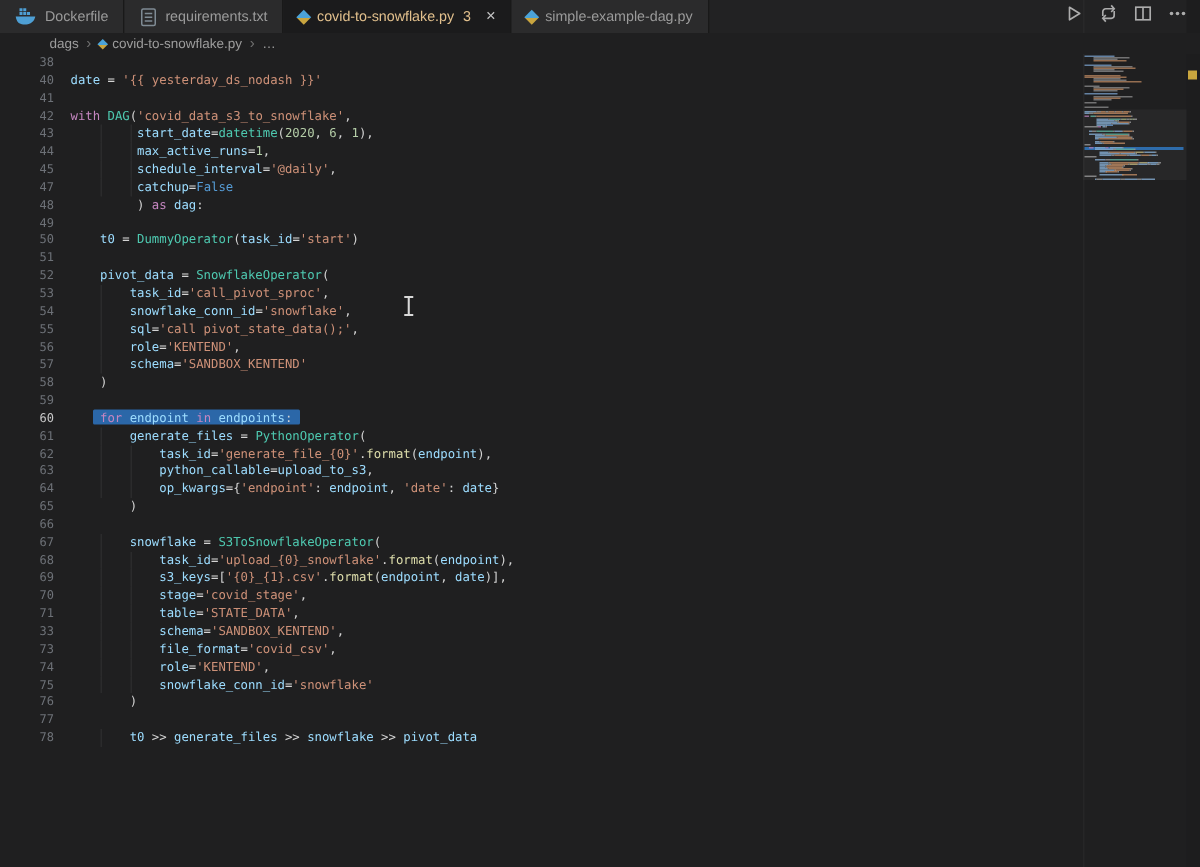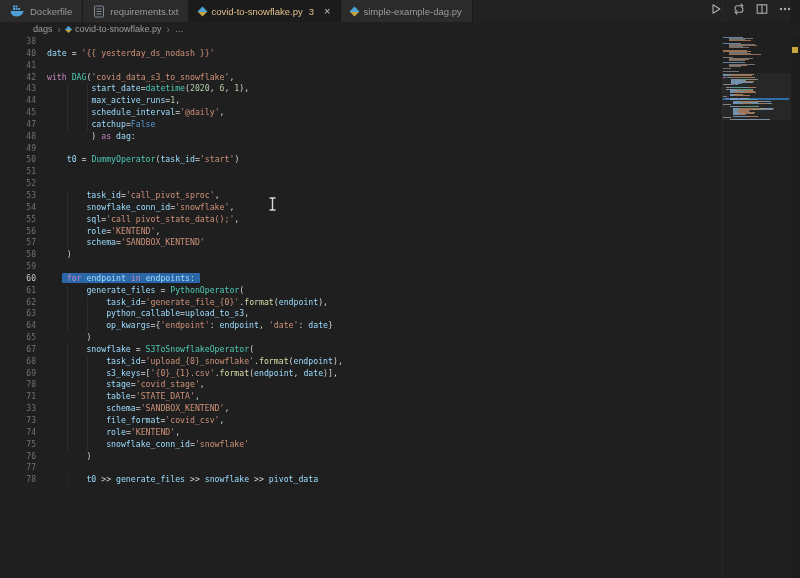--- a/index.html
+++ b/index.html
@@ -140,34 +140,35 @@
       <div class="row"><span class="ln">41</span><span class="lt"></span></div>
       <div class="row"><span class="ln">42</span><span class="lt"><span class="tk-k">with</span><span class="tk-p"> </span><span class="tk-t">DAG</span><span class="tk-p">(</span><span class="tk-s">'covid_data_s3_to_snowflake'</span><span class="tk-p">,</span></span></div>
       <div class="row"><span class="ln">43</span><span class="guide" style="left: 66.76px;"></span><span class="guide" style="left: 86.52px;"></span><span class="lt"><span class="tk-p">         </span><span class="tk-v">start_date</span><span class="tk-p">=</span><span class="tk-t">datetime</span><span class="tk-p">(</span><span class="tk-n">2020</span><span class="tk-p">, </span><span class="tk-n">6</span><span class="tk-p">, </span><span class="tk-n">1</span><span class="tk-p">),</span></span></div>
       <div class="row"><span class="ln">44</span><span class="guide" style="left: 66.76px;"></span><span class="guide" style="left: 86.52px;"></span><span class="lt"><span class="tk-p">         </span><span class="tk-v">max_active_runs</span><span class="tk-p">=</span><span class="tk-n">1</span><span class="tk-p">,</span></span></div>
       <div class="row"><span class="ln">45</span><span class="guide" style="left: 66.76px;"></span><span class="guide" style="left: 86.52px;"></span><span class="lt"><span class="tk-p">         </span><span class="tk-v">schedule_interval</span><span class="tk-p">=</span><span class="tk-s">'@daily'</span><span class="tk-p">,</span></span></div>
       <div class="row"><span class="ln">47</span><span class="guide" style="left: 66.76px;"></span><span class="guide" style="left: 86.52px;"></span><span class="lt"><span class="tk-p">         </span><span class="tk-v">catchup</span><span class="tk-p">=</span><span class="tk-c">False</span></span></div>
       <div class="row"><span class="ln">48</span><span class="lt"><span class="tk-p">         ) </span><span class="tk-k">as</span><span class="tk-p"> </span><span class="tk-v">dag</span><span class="tk-p">:</span></span></div>
       <div class="row"><span class="ln">49</span><span class="lt"></span></div>
       <div class="row"><span class="ln">50</span><span class="lt"><span class="tk-p">    </span><span class="tk-v">t0</span><span class="tk-p"> = </span><span class="tk-t">DummyOperator</span><span class="tk-p">(</span><span class="tk-v">task_id</span><span class="tk-p">=</span><span class="tk-s">'start'</span><span class="tk-p">)</span></span></div>
       <div class="row"><span class="ln">51</span><span class="lt"></span></div>
-      <div class="row"><span class="ln">52</span></div>
+      <div class="row"><span class="ln">52</span><span class="lt"><span class="tk-p">    </span><span class="tk-v">pivot_data</span><span class="tk-p"> = </span><span class="tk-t">SnowflakeOperator</span><span class="tk-p">(</span></span></div>
       <div class="row"><span class="ln">53</span><span class="guide" style="left: 66.76px;"></span><span class="lt"><span class="tk-p">        </span><span class="tk-v">task_id</span><span class="tk-p">=</span><span class="tk-s">'call_pivot_sproc'</span><span class="tk-p">,</span></span></div>
       <div class="row"><span class="ln">54</span><span class="guide" style="left: 66.76px;"></span><span class="lt"><span class="tk-p">        </span><span class="tk-v">snowflake_conn_id</span><span class="tk-p">=</span><span class="tk-s">'snowflake'</span><span class="tk-p">,</span></span></div>
       <div class="row"><span class="ln">55</span><span class="guide" style="left: 66.76px;"></span><span class="lt"><span class="tk-p">        </span><span class="tk-v">sql</span><span class="tk-p">=</span><span class="tk-s">'call pivot_state_data();'</span><span class="tk-p">,</span></span></div>
       <div class="row"><span class="ln">56</span><span class="guide" style="left: 66.76px;"></span><span class="lt"><span class="tk-p">        </span><span class="tk-v">role</span><span class="tk-p">=</span><span class="tk-s">'KENTEND'</span><span class="tk-p">,</span></span></div>
       <div class="row"><span class="ln">57</span><span class="guide" style="left: 66.76px;"></span><span class="lt"><span class="tk-p">        </span><span class="tk-v">schema</span><span class="tk-p">=</span><span class="tk-s">'SANDBOX_KENTEND'</span></span></div>
       <div class="row"><span class="ln">58</span><span class="lt"><span class="tk-p">    )</span></span></div>
       <div class="row"><span class="ln">59</span><span class="lt"></span></div>
       <div class="row selrow"><span class="ln">60</span><span class="lt"><span class="tk-p">    </span><span class="sel"><span class="tk-k">for</span><span class="tk-p"> </span><span class="tk-v">endpoint</span><span class="tk-p"> </span><span class="tk-k">in</span><span class="tk-p"> </span><span class="tk-v">endpoints</span><span class="tk-p">:</span></span></span></div>
       <div class="row"><span class="ln">61</span><span class="guide" style="left: 66.76px;"></span><span class="lt"><span class="tk-p">        </span><span class="tk-v">generate_files</span><span class="tk-p"> = </span><span class="tk-t">PythonOperator</span><span class="tk-p">(</span></span></div>
       <div class="row"><span class="ln">62</span><span class="guide" style="left: 66.76px;"></span><span class="guide" style="left: 86.52px;"></span><span class="lt"><span class="tk-p">            </span><span class="tk-v">task_id</span><span class="tk-p">=</span><span class="tk-s">'generate_file_{0}'</span><span class="tk-p">.</span><span class="tk-f">format</span><span class="tk-p">(</span><span class="tk-v">endpoint</span><span class="tk-p">),</span></span></div>
       <div class="row"><span class="ln">63</span><span class="guide" style="left: 66.76px;"></span><span class="guide" style="left: 86.52px;"></span><span class="lt"><span class="tk-p">            </span><span class="tk-v">python_callable</span><span class="tk-p">=</span><span class="tk-v">upload_to_s3</span><span class="tk-p">,</span></span></div>
       <div class="row"><span class="ln">64</span><span class="guide" style="left: 66.76px;"></span><span class="guide" style="left: 86.52px;"></span><span class="lt"><span class="tk-p">            </span><span class="tk-v">op_kwargs</span><span class="tk-p">={</span><span class="tk-s">'endpoint'</span><span class="tk-p">: </span><span class="tk-v">endpoint</span><span class="tk-p">, </span><span class="tk-s">'date'</span><span class="tk-p">: </span><span class="tk-v">date</span><span class="tk-p">}</span></span></div>
       <div class="row"><span class="ln">65</span><span class="lt"><span class="tk-p">        )</span></span></div>
+      <div class="row"><span class="ln">66</span><span class="lt"></span></div>
       <div class="row"><span class="ln">67</span><span class="guide" style="left: 66.76px;"></span><span class="lt"><span class="tk-p">        </span><span class="tk-v">snowflake</span><span class="tk-p"> = </span><span class="tk-t">S3ToSnowflakeOperator</span><span class="tk-p">(</span></span></div>
       <div class="row"><span class="ln">68</span><span class="guide" style="left: 66.76px;"></span><span class="guide" style="left: 86.52px;"></span><span class="lt"><span class="tk-p">            </span><span class="tk-v">task_id</span><span class="tk-p">=</span><span class="tk-s">'upload_{0}_snowflake'</span><span class="tk-p">.</span><span class="tk-f">format</span><span class="tk-p">(</span><span class="tk-v">endpoint</span><span class="tk-p">),</span></span></div>
       <div class="row"><span class="ln">69</span><span class="guide" style="left: 66.76px;"></span><span class="guide" style="left: 86.52px;"></span><span class="lt"><span class="tk-p">            </span><span class="tk-v">s3_keys</span><span class="tk-p">=[</span><span class="tk-s">'{0}_{1}.csv'</span><span class="tk-p">.</span><span class="tk-f">format</span><span class="tk-p">(</span><span class="tk-v">endpoint</span><span class="tk-p">, </span><span class="tk-v">date</span><span class="tk-p">)],</span></span></div>
       <div class="row"><span class="ln">70</span><span class="guide" style="left: 66.76px;"></span><span class="guide" style="left: 86.52px;"></span><span class="lt"><span class="tk-p">            </span><span class="tk-v">stage</span><span class="tk-p">=</span><span class="tk-s">'covid_stage'</span><span class="tk-p">,</span></span></div>
       <div class="row"><span class="ln">71</span><span class="guide" style="left: 66.76px;"></span><span class="guide" style="left: 86.52px;"></span><span class="lt"><span class="tk-p">            </span><span class="tk-v">table</span><span class="tk-p">=</span><span class="tk-s">'STATE_DATA'</span><span class="tk-p">,</span></span></div>
       <div class="row"><span class="ln">33</span><span class="guide" style="left: 66.76px;"></span><span class="guide" style="left: 86.52px;"></span><span class="lt"><span class="tk-p">            </span><span class="tk-v">schema</span><span class="tk-p">=</span><span class="tk-s">'SANDBOX_KENTEND'</span><span class="tk-p">,</span></span></div>
       <div class="row"><span class="ln">73</span><span class="guide" style="left: 66.76px;"></span><span class="guide" style="left: 86.52px;"></span><span class="lt"><span class="tk-p">            </span><span class="tk-v">file_format</span><span class="tk-p">=</span><span class="tk-s">'covid_csv'</span><span class="tk-p">,</span></span></div>
       <div class="row"><span class="ln">74</span><span class="guide" style="left: 66.76px;"></span><span class="guide" style="left: 86.52px;"></span><span class="lt"><span class="tk-p">            </span><span class="tk-v">role</span><span class="tk-p">=</span><span class="tk-s">'KENTEND'</span><span class="tk-p">,</span></span></div>
       <div class="row"><span class="ln">75</span><span class="guide" style="left: 66.76px;"></span><span class="guide" style="left: 86.52px;"></span><span class="lt"><span class="tk-p">            </span><span class="tk-v">snowflake_conn_id</span><span class="tk-p">=</span><span class="tk-s">'snowflake'</span></span></div>
       <div class="row"><span class="ln">76</span><span class="lt"><span class="tk-p">        )</span></span></div>

